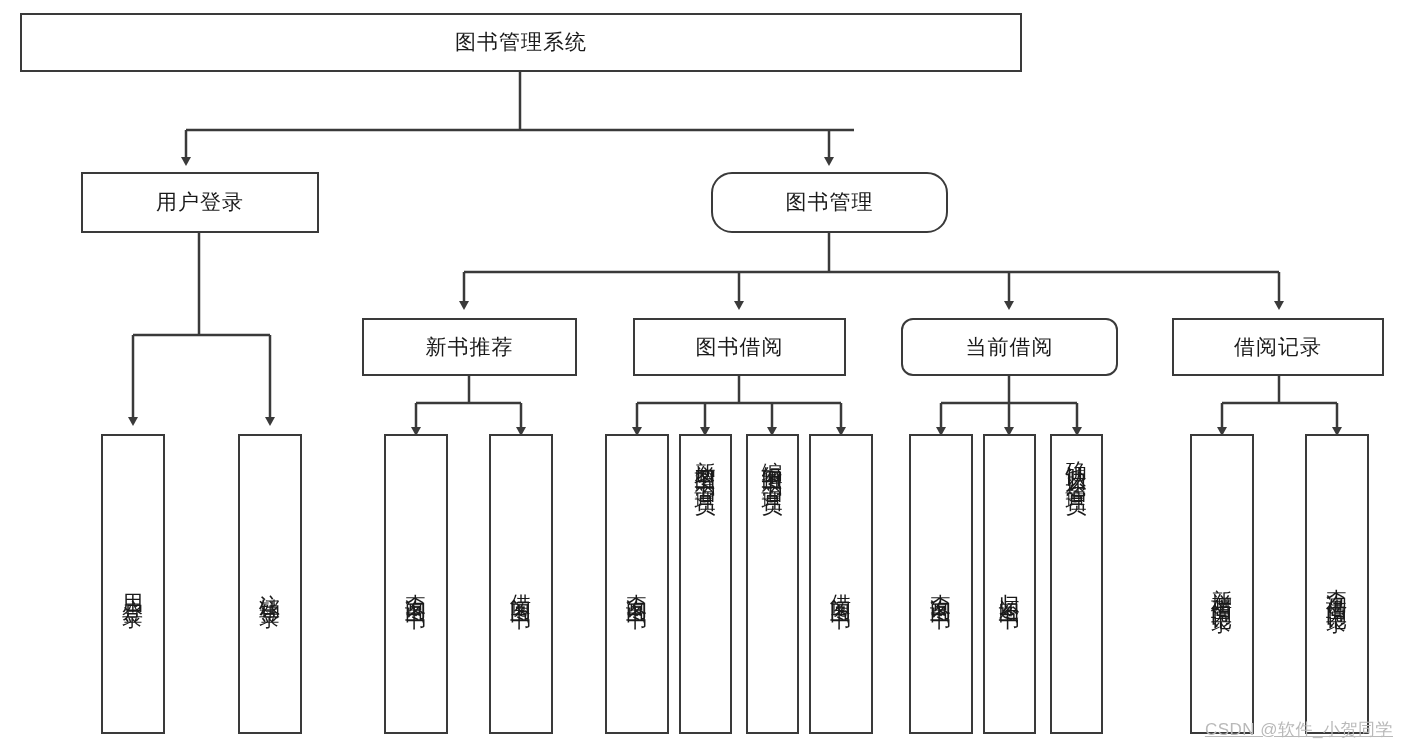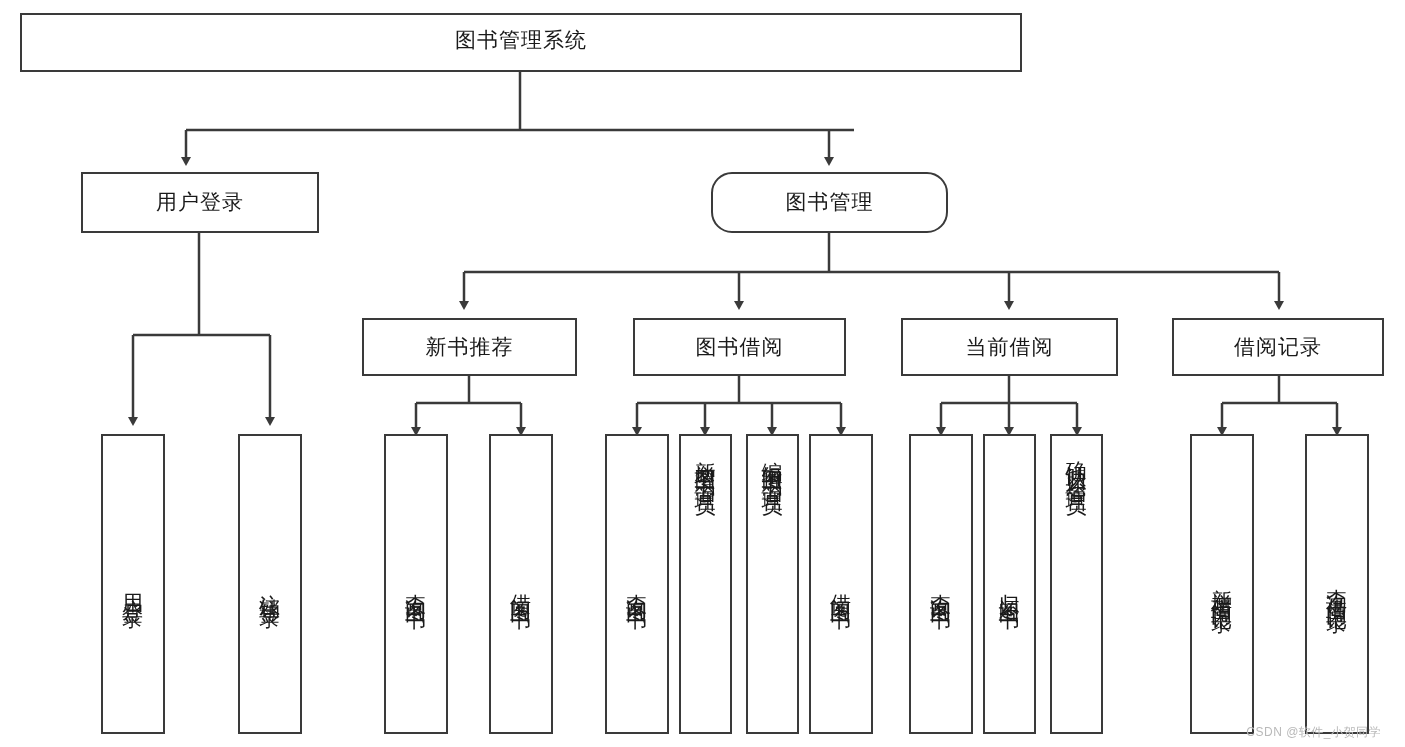--- a/index.html
+++ b/index.html
@@ -53,27 +53,28 @@
     white-space:nowrap;
     max-height:100%;
   }
   
   .node.vert.topalign{
     align-items:flex-start;
     padding-top:8px;
   }
   .watermark{
     position:absolute;
-    right:24px;
+    right:12px;
     bottom:6px;
-    font-size:12px;
+    font-size:17px;
     color:#b9b9b9;
     letter-spacing:0.5px;
     white-space:nowrap;
     z-index:5;
+    text-decoration:underline;
   }
 </style>
 </head>
 <body>
 
 <div id="canvas">
 
   <svg id="wires" viewBox="0 0 1405 747">
     <defs>
       <marker id="arrow" markerWidth="9" markerHeight="10" refX="1" refY="5" orient="auto" markerUnits="userSpaceOnUse">
@@ -117,38 +118,38 @@
       <path d="M1009,403 L1009,428" marker-end="url(#arrow)"></path>
       <path d="M1077,403 L1077,428" marker-end="url(#arrow)"></path>
 
       <path d="M1279,376 L1279,403"></path>
       <path d="M1222,403 L1337,403"></path>
       <path d="M1222,403 L1222,428" marker-end="url(#arrow)"></path>
       <path d="M1337,403 L1337,428" marker-end="url(#arrow)"></path>
     </g>
   </svg>
 
-  <div class="node" style="left:20px; top:13px; width:1002px; height:59px;font-family:Liberation Mono, monospace;">
+  <div class="node" style="left:20px; top:13px; width:1002px; height:59px;">
     <span class="label">图书管理系统</span>
   </div>
 
   <div class="node" style="left:81px; top:172px; width:238px; height:61px;">
     <span class="label">用户登录</span>
   </div>
   <div class="node" style="left:711px; top:172px; width:237px; height:61px;border-radius:21px;">
     <span class="label">图书管理</span>
   </div>
 
   <div class="node" style="left:633px; top:318px; width:213px; height:58px;">
     <span class="label">图书借阅</span>
   </div>
   <div class="node" style="left:362px; top:318px; width:215px; height:58px;">
     <span class="label">新书推荐</span>
   </div>
-  <div class="node" style="left:901px; top:318px; width:217px; height:58px;">
+  <div class="node" style="left:901px; top:318px; width:217px; height:58px;border-radius:12px;">
     <span class="label">当前借阅</span>
   </div>
   <div class="node" style="left:1172px; top:318px; width:212px; height:58px;">
     <span class="label">借阅记录</span>
   </div>
 
   <div class="node vert" style="left:101px; top:434px; width:64px; height:300px;">
     <span class="label">用户登录</span>
   </div>
   <div class="node vert" style="left:238px; top:434px; width:64px; height:300px;">

